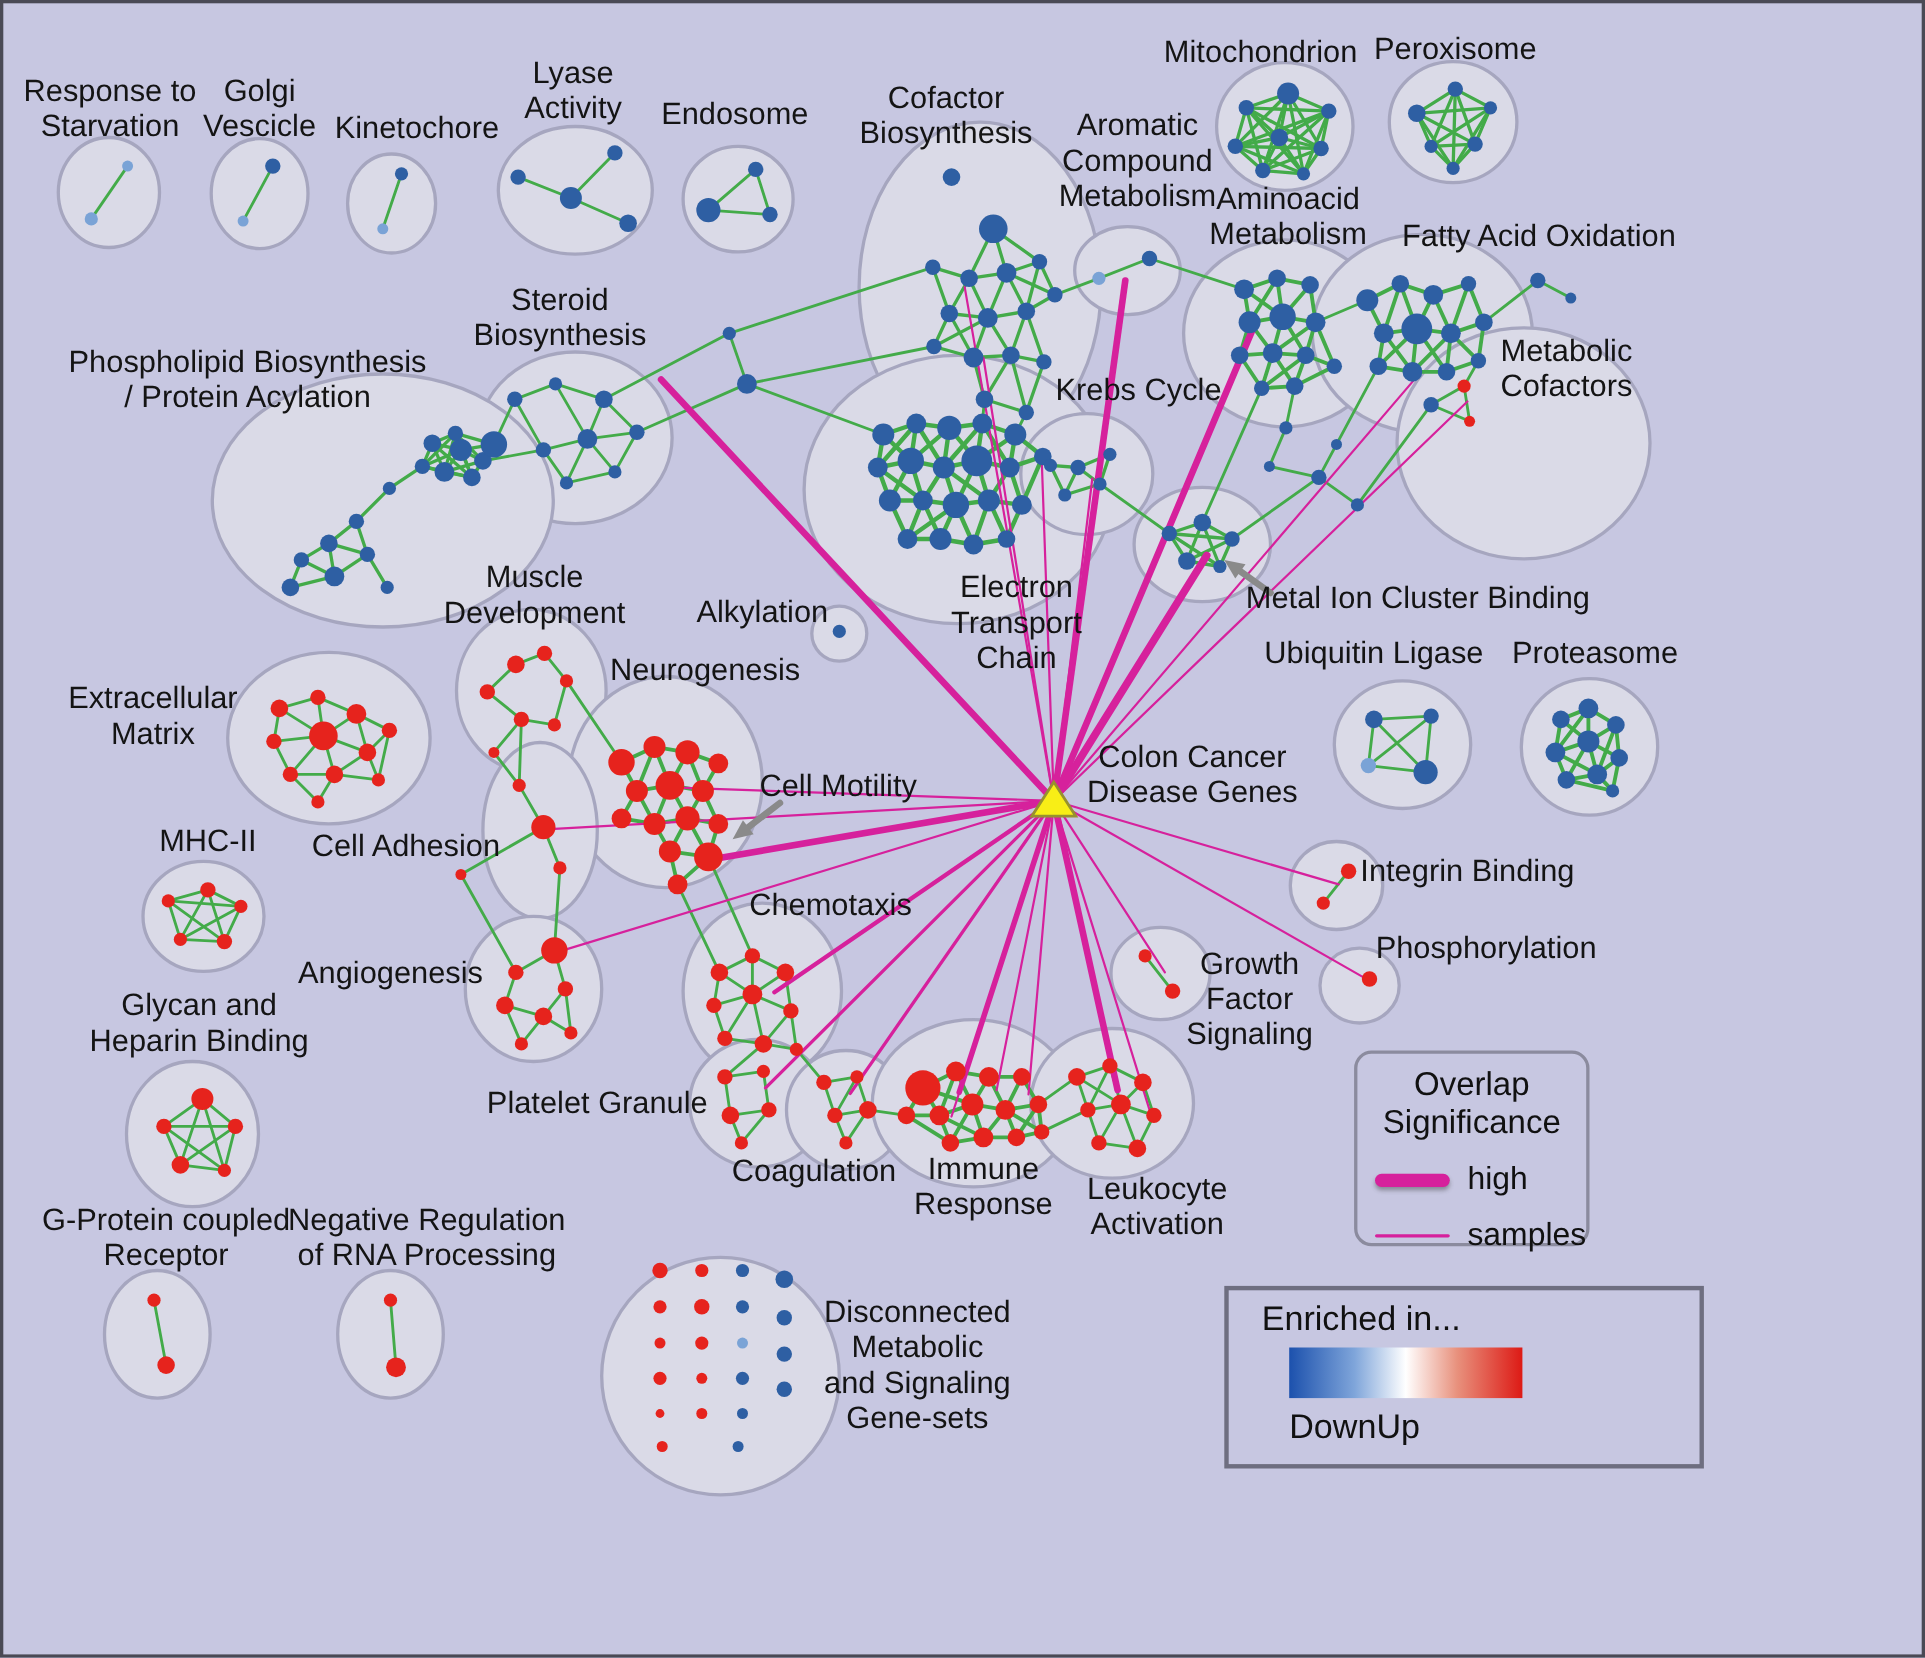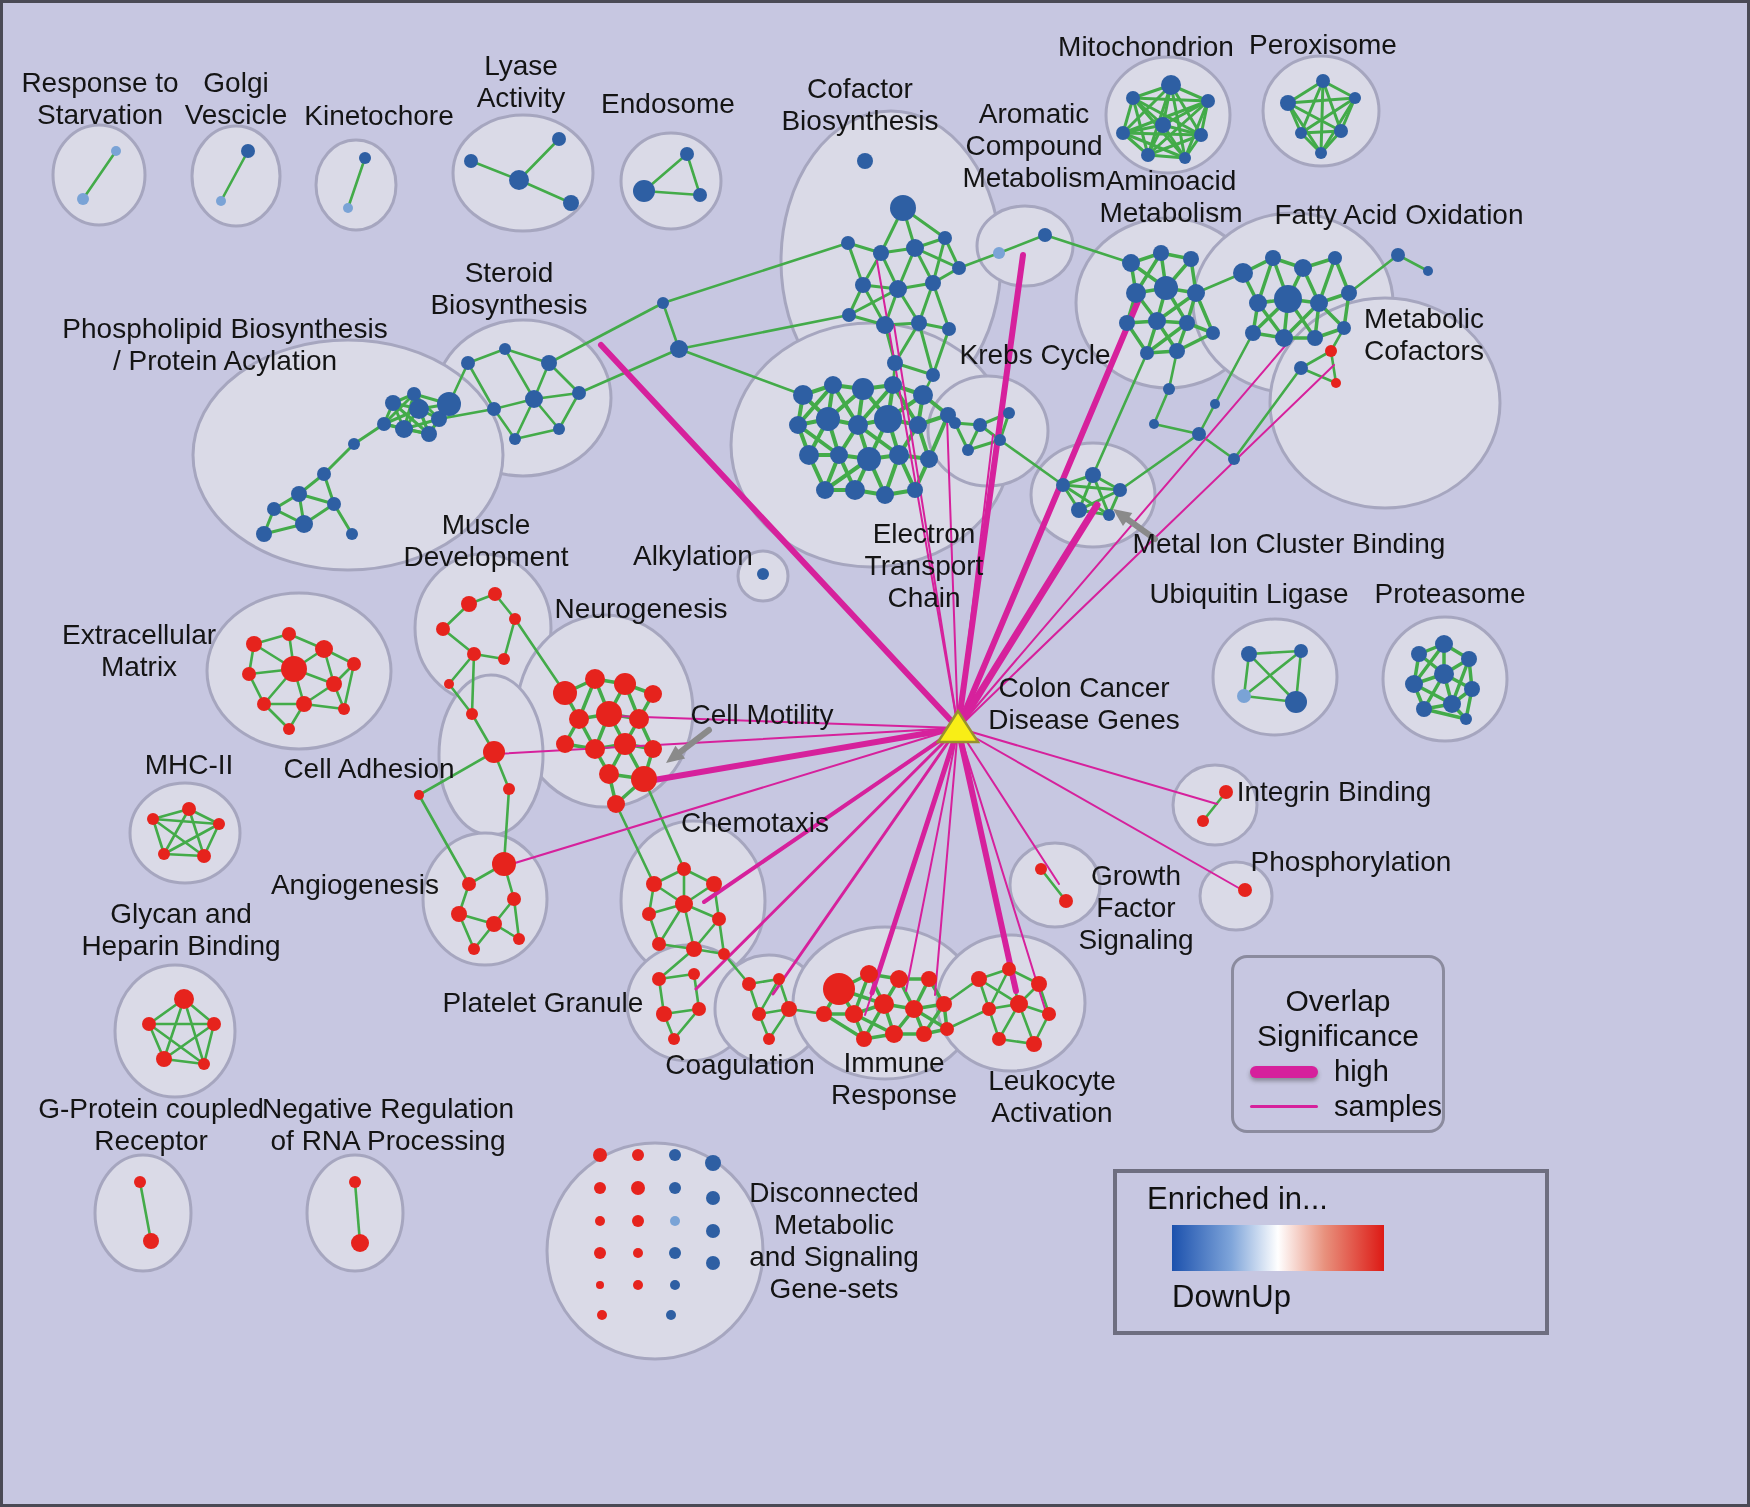--- a/index.html
+++ b/index.html
@@ -11,22 +11,22 @@
     box-sizing:border-box;
     font-family:"Liberation Sans",sans-serif;
     overflow:hidden;
   }
   svg{position:absolute;left:0;top:0;}
   .legend{position:absolute;color:#111;}
   .legend-overlap{
     left:1228px;top:952px;width:214px;height:178px;
     border:3px solid #8b8b9e;border-radius:16px;box-sizing:border-box;
   }
-  .legend-title{font-size:30px;text-align:center;line-height:35px;margin-top:25px;}
-  .legend-row{display:flex;align-items:center;gap:16px;margin:2px 0 0 16px;font-size:29px;}
+  .legend-title{font-size:30px;text-align:center;line-height:35px;margin-top:10px;}
+  .legend-row{display:flex;align-items:center;gap:16px;margin:18px 0 0 16px;font-size:29px;}
   .sig-line{display:inline-block;width:68px;border-radius:6px;flex:0 0 auto;}
   .sig-high{height:12px;box-shadow:0 3px 4px rgba(60,60,60,.45);}
   .sig-moderate{height:3px;}
   .legend-enrichment{
     left:1110px;top:1166px;width:436px;height:166px;
     border:4px solid #6e6e80;box-sizing:border-box;
   }
   .enrich-title{position:absolute;left:30px;top:8px;width:260px;font-size:31px;text-align:left;}
   .gradient-bar{position:absolute;left:55px;top:52px;width:212px;height:46px;}
   .enrich-ends{position:absolute;left:55px;top:106px;width:212px;display:flex;justify-content:flex-start;font-size:31px;}

